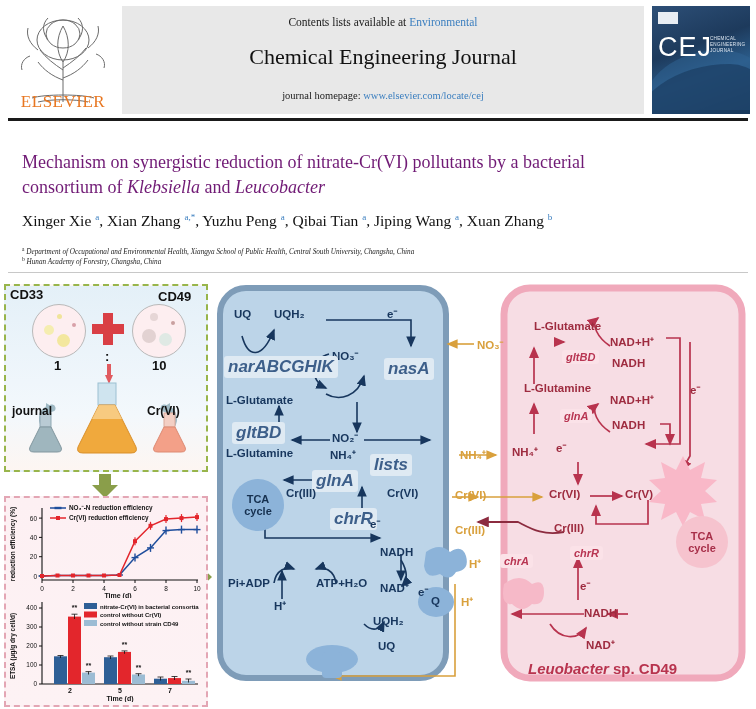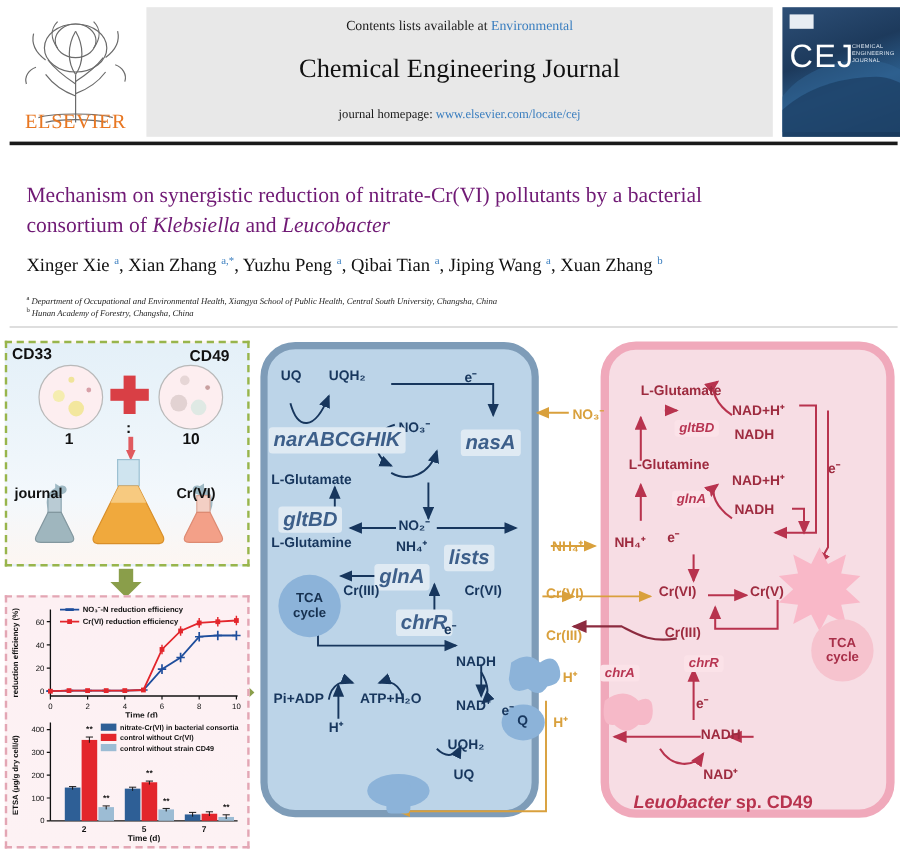--- a/index.html
+++ b/index.html
@@ -505,21 +505,21 @@
   <div class="gene k-gene" style="left:100px;top:186px;">glnA</div>
   <div class="tca" id="tca-k">TCA<br>cycle</div>
   <div class="celltext k-txt" style="left:74px;top:203px;">Cr(III)</div>
   <div class="celltext k-txt" style="left:175px;top:203px;">Cr(VI)</div>
   <div class="gene k-gene" style="left:118px;top:224px;">chrR</div>
   <div class="celltext k-txt" style="left:158px;top:232px;">e⁻</div>
   <div class="celltext k-txt" style="left:168px;top:262px;">NADH</div>
   <div class="celltext k-txt" style="left:168px;top:296px;">NAD⁺</div>
   <div class="celltext k-txt" style="left:206px;top:300px;">e⁻</div>
   <div class="celltext k-txt" style="left:16px;top:293px;">Pi+ADP</div>
-  <div class="celltext k-txt" style="left:88px;top:293px;text-align:center;">ATP+H₂O</div>
+  <div class="celltext k-txt" style="left:104px;top:293px;text-align:center;">ATP+H₂O</div>
   <div class="celltext k-txt" style="left:62px;top:314px;">H⁺</div>
   <div class="celltext k-txt" style="left:161px;top:331px;">UQH₂</div>
   <div class="celltext k-txt" style="left:166px;top:356px;">UQ</div>
   <div class="celltext k-txt" style="left:219px;top:311px;">Q</div>
 
   <div class="mid-txt" style="left:265px;top:53px;">NO₃⁻</div>
   <div class="mid-txt" style="left:248px;top:163px;">NH₄⁺</div>
   <div class="mid-txt" style="left:243px;top:205px;">Cr(VI)</div>
   <div class="mid-txt" style="left:243px;top:240px;">Cr(III)</div>
   <div class="mid-txt" style="left:257px;top:272px;">H⁺</div>

